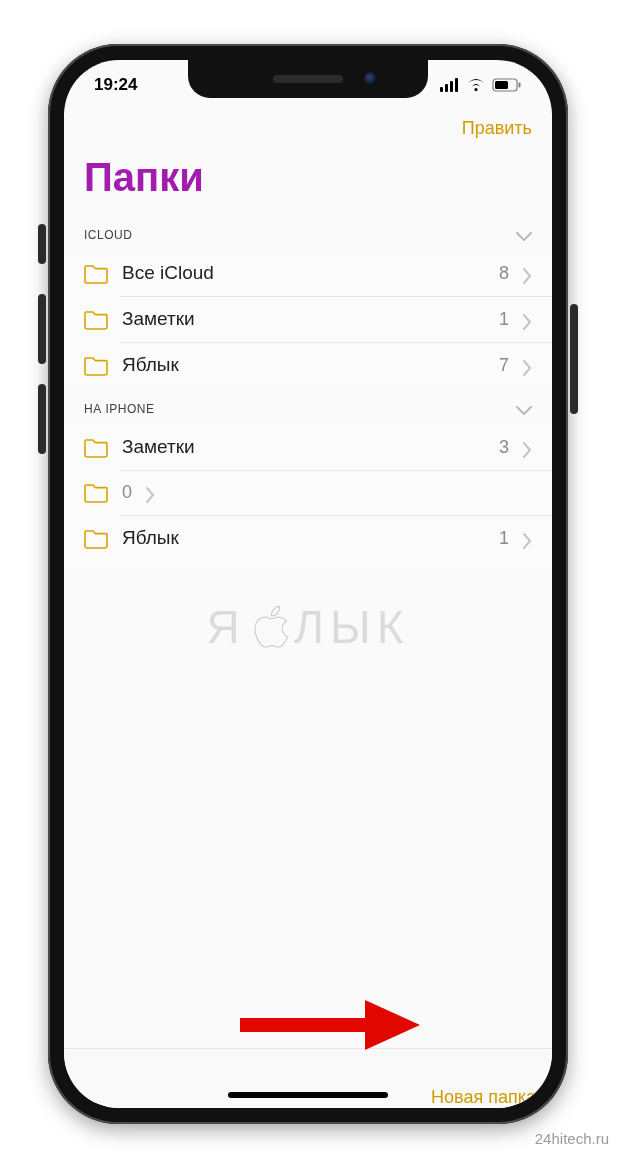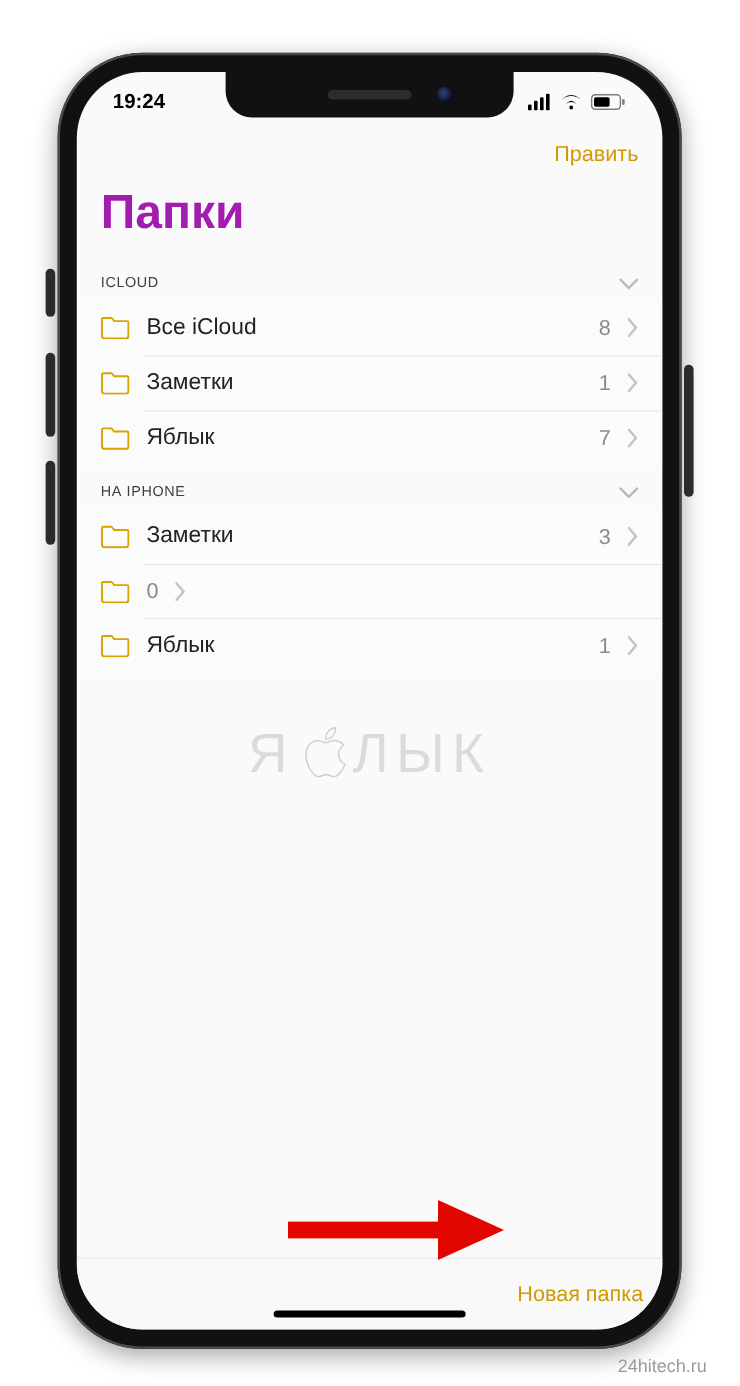--- a/index.html
+++ b/index.html
@@ -109,21 +109,21 @@
   .section-header {
     display: flex; justify-content: space-between; align-items: flex-end;
     padding: 14px 20px 8px;
     font-size: 12px; letter-spacing: 0.5px;
     color: #404040;
   }
   .section-header .chev { color: #b9b9bd; }
 
   .list { background: #fbfbfb; }
   .row {
-    display: flex; align-items: center;
+    display: flex; align-items: flex-end;
     padding: 12px 20px 12px 20px;
     position: relative;
   }
   .row + .row::before,
   .section-header + .row::before {
     content: "";
     position: absolute; top: 0; left: 56px; right: 0;
     height: 1px; background: #e6e6e8;
   }
   .row .folder-icon { width: 24px; height: 20px; margin-right: 14px; flex-shrink: 0; }
@@ -143,21 +143,21 @@
   }
   .watermark .apple {
     width: 40px; height: 46px; opacity: 0.5;
   }
 
   
   .toolbar {
     height: 60px;
     background: rgba(248,248,248,0.92);
     border-top: 1px solid #e6e6e8;
-    display: flex; align-items: center; justify-content: flex-end;
+    display: flex; align-items: flex-end; justify-content: flex-end;
     padding: 0 16px;
     position: relative;
     z-index: 20;
   }
   .new-folder {
     color: #d19a00;
     font-size: 18px;
     background: none; border: none;
     cursor: pointer;
   }
@@ -175,21 +175,21 @@
   .callout-arrow {
     position: absolute;
     left: 240px; top: 1000px;
     z-index: 120;
     pointer-events: none;
   }
 
   
   .attribution {
     position: absolute;
-    right: 28px; bottom: 8px;
+    right: 8px; bottom: 8px;
     font-size: 15px; color: #9b9b9b;
   }
 
   .chev svg, .chevron svg { display: block; }
 </style>
 </head>
 <body>
 
 <div class="page-bg">
 

